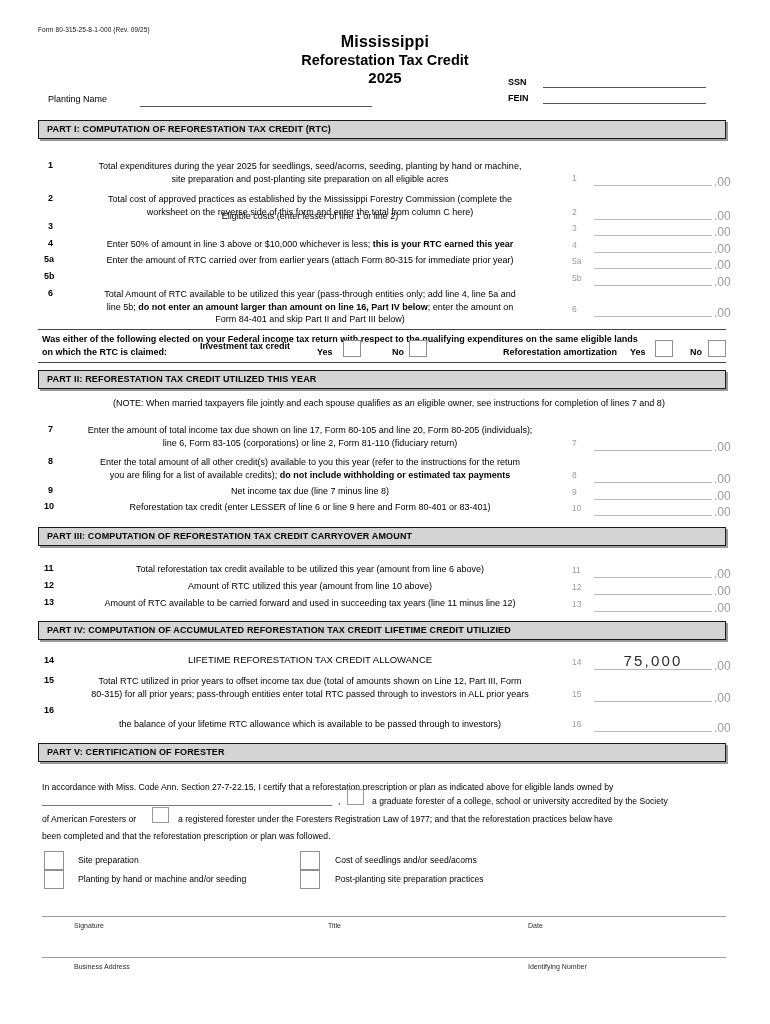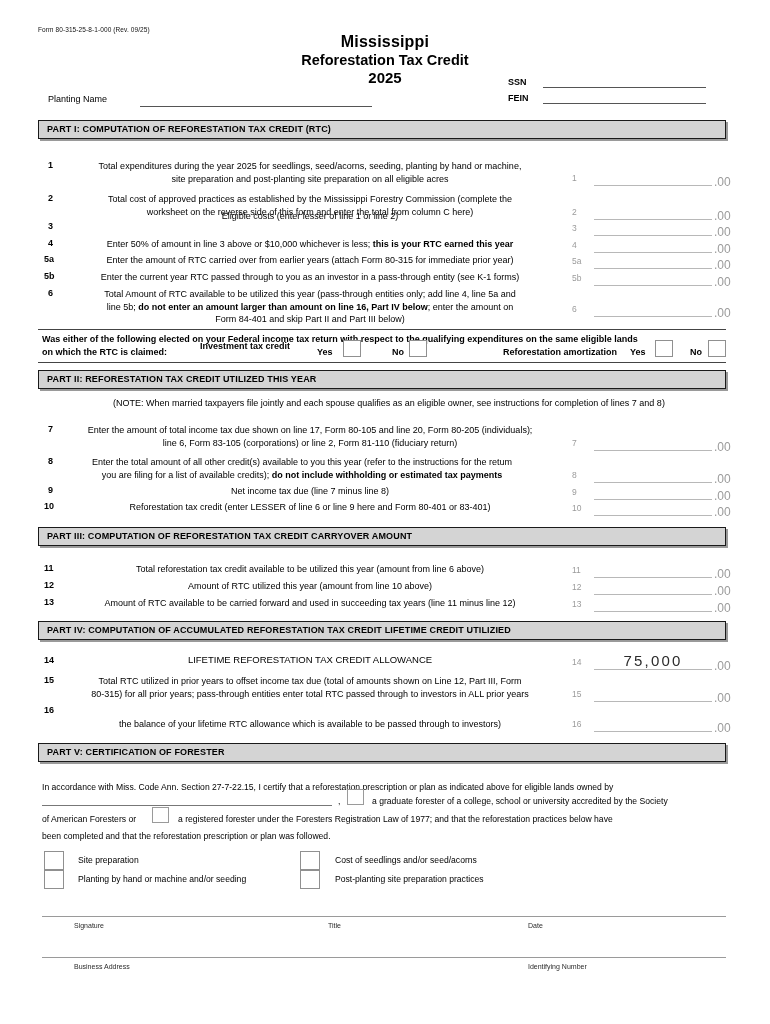--- a/index.html
+++ b/index.html
@@ -296,21 +296,20 @@
   <div class="ln-num" style="left:44px; top:254px;">5a</div>
   <div class="ln-txt" style="left:60px; top:254px; width:500px;">Enter the amount of RTC carried over from earlier years (attach Form 80-315 for immediate prior year)</div>
   <div class="amt" style="left:572px; top:255px;">
     <span class="anum">5a</span>
     <span class="arule"></span>
     <span class="aval"></span>
     <span class="acents">.00</span>
   </div>
 
   <div class="ln-num" style="left:44px; top:271px;">5b</div>
-  <div class="ln-txt" style="left:60px; top:271px; width:500px;">Enter the current year RTC passed through to you as an investor in a pass-through entity (see K-1 forms)</div>
   <div class="amt" style="left:572px; top:272px;">
     <span class="anum">5b</span>
     <span class="arule"></span>
     <span class="aval"></span>
     <span class="acents">.00</span>
   </div>
 
   <div class="ln-num" style="left:48px; top:288px;">6</div>
   <div class="ln-txt" style="left:60px; top:288px; width:500px;">
     <span>Total Amount of RTC available to be utilized this year (pass-through entities only; add line 4, line 5a and</span><br>
@@ -354,21 +353,21 @@
     <span>line 6, Form 83-105 (corporations) or line 2, Form 81-110 (fiduciary return)</span>
   </div>
   <div class="amt" style="left:572px; top:437px;">
     <span class="anum">7</span>
     <span class="arule"></span>
     <span class="aval"></span>
     <span class="acents">.00</span>
   </div>
 
   <div class="ln-num" style="left:48px; top:456px;">8</div>
-  <div class="ln-txt" style="left:52px; top:456px; width:500px;">
+  <div class="ln-txt" style="left:60px; top:456px; width:500px;">
     <span>Enter the total amount of all other credit(s) available to you this year (refer to the instructions for the retum</span><br>
     <span>you are filing for a list of available credits);</span>
     <b>do not include withholding or estimated tax payments</b>
   </div>
   <div class="amt" style="left:572px; top:469px;">
     <span class="anum">8</span>
     <span class="arule"></span>
     <span class="aval"></span>
     <span class="acents">.00</span>
   </div>

